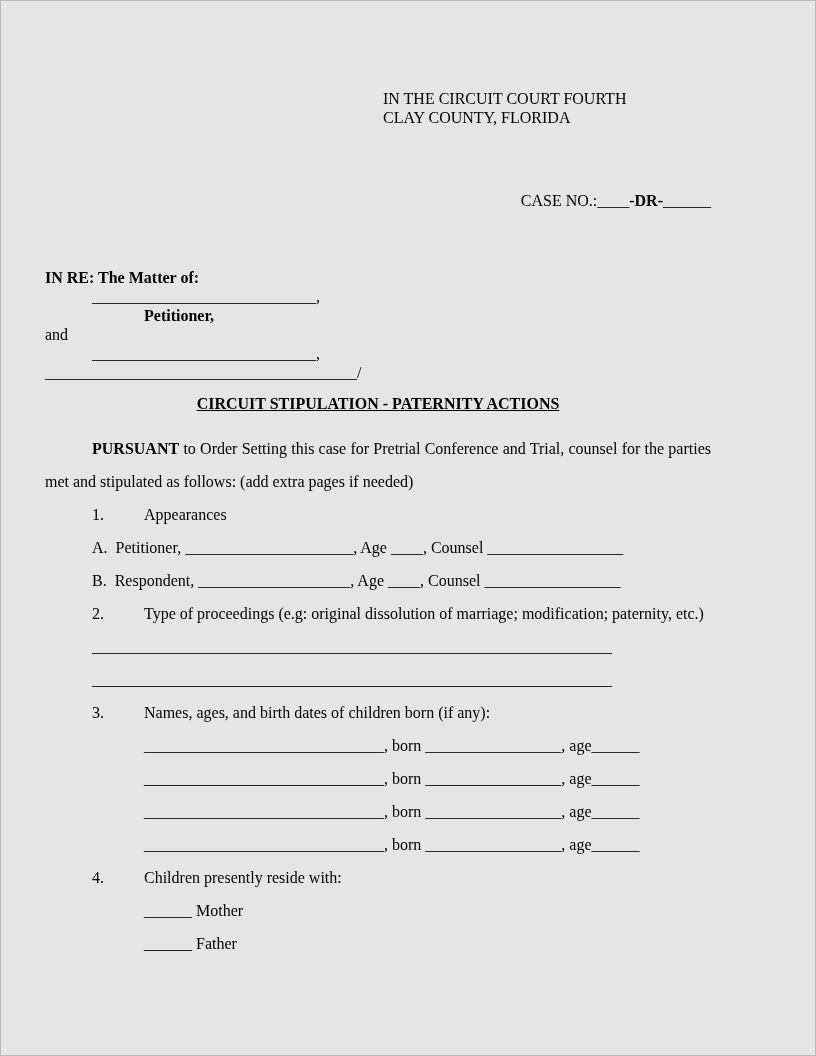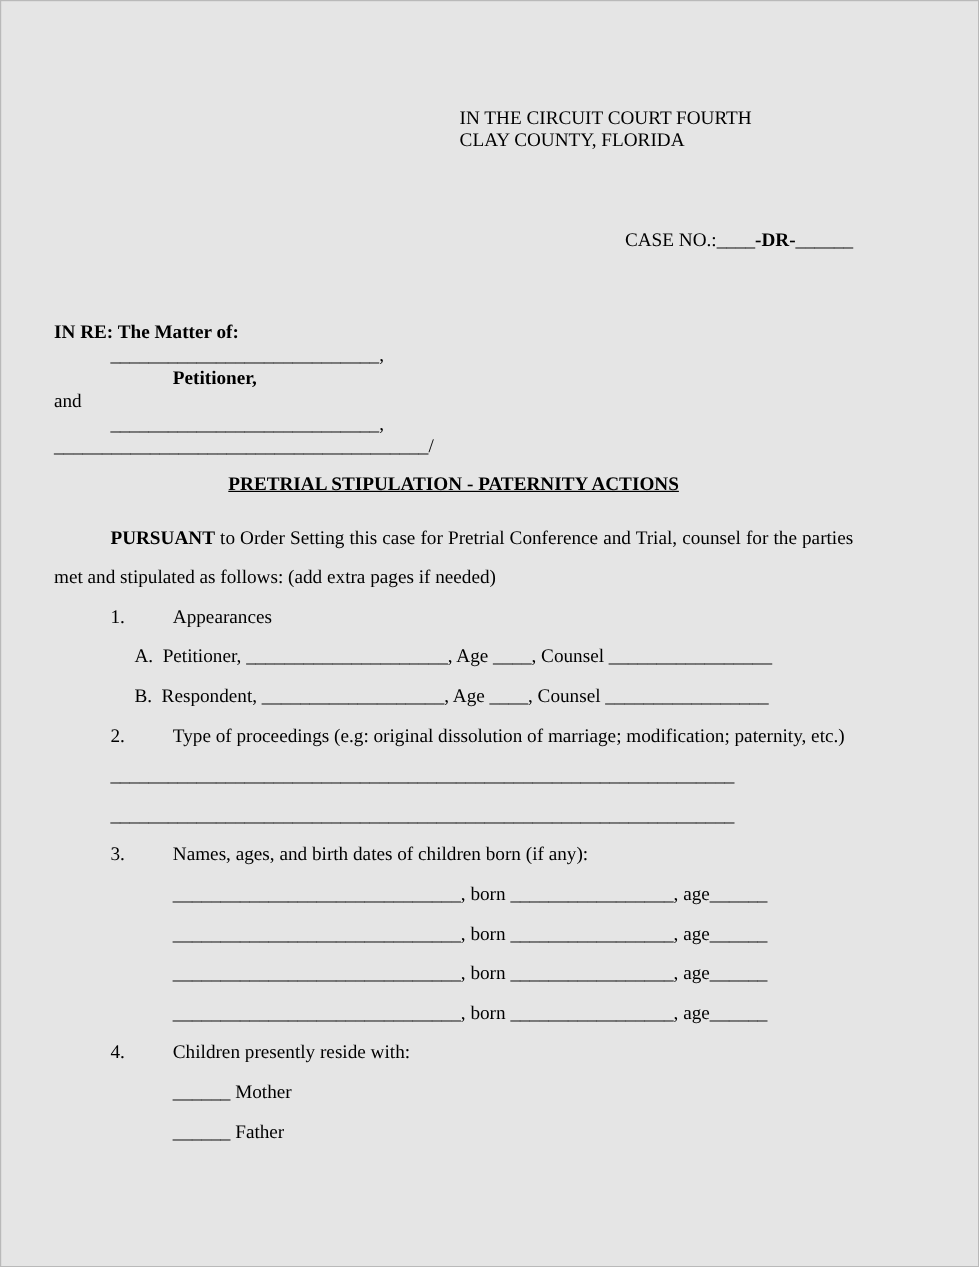--- a/index.html
+++ b/index.html
@@ -67,21 +67,21 @@
   .item { position: relative; }
   .item .num {
     position: absolute;
     left: 47px;
     top: 0;
   }
   .item .itext { margin-left: 99px; }
   .itext.justify { text-align: justify; }
 
   .abline {
-    margin-left: 67px;
+    margin-left: 47px;
     white-space: pre-wrap;
   }
   .blankline { margin-left: 47px; }
   .childline { margin-left: 99px; }
 </style>
 </head>
 <body>
 
 <div class="page">
 
@@ -96,21 +96,21 @@
 
   <div class="caption">
     <div class="b">IN RE: The Matter of:</div>
     <div class="ind47">____________________________,</div>
     <div class="ind99 b">Petitioner,</div>
     <div>and</div>
     <div class="ind47">____________________________,</div>
     <div>_______________________________________/</div>
   </div>
 
-  <div class="title">PRETRIAL STIPULATION - PATERNITY ACTIONS</div>
+  <div class="title">CIRCUIT STIPULATION - PATERNITY ACTIONS</div>
 
   <p class="intro"><span class="b">PURSUANT</span><span> to Order Setting this case for Pretrial Conference and Trial, counsel for the parties met and stipulated as follows: (add extra pages if needed)</span></p>
 
   <div class="items">
 
     <div class="item">
       <span class="num">1.</span>
       <div class="itext">Appearances</div>
     </div>
 

